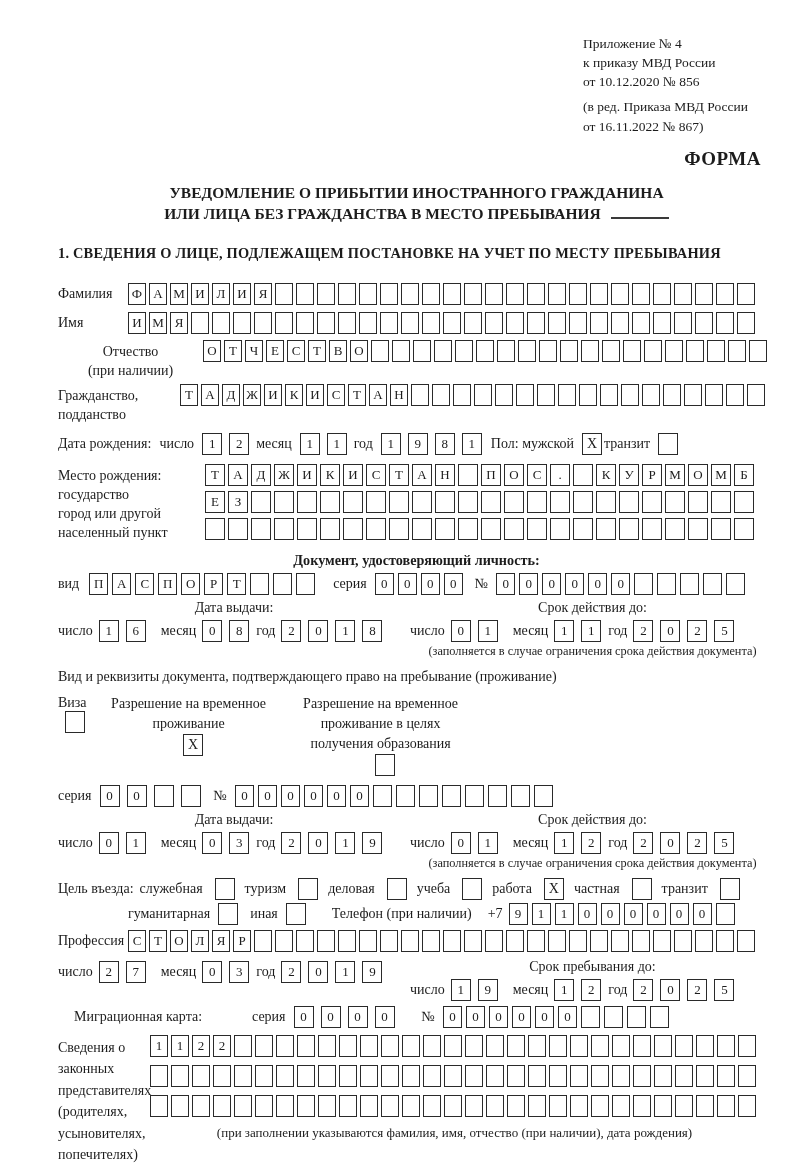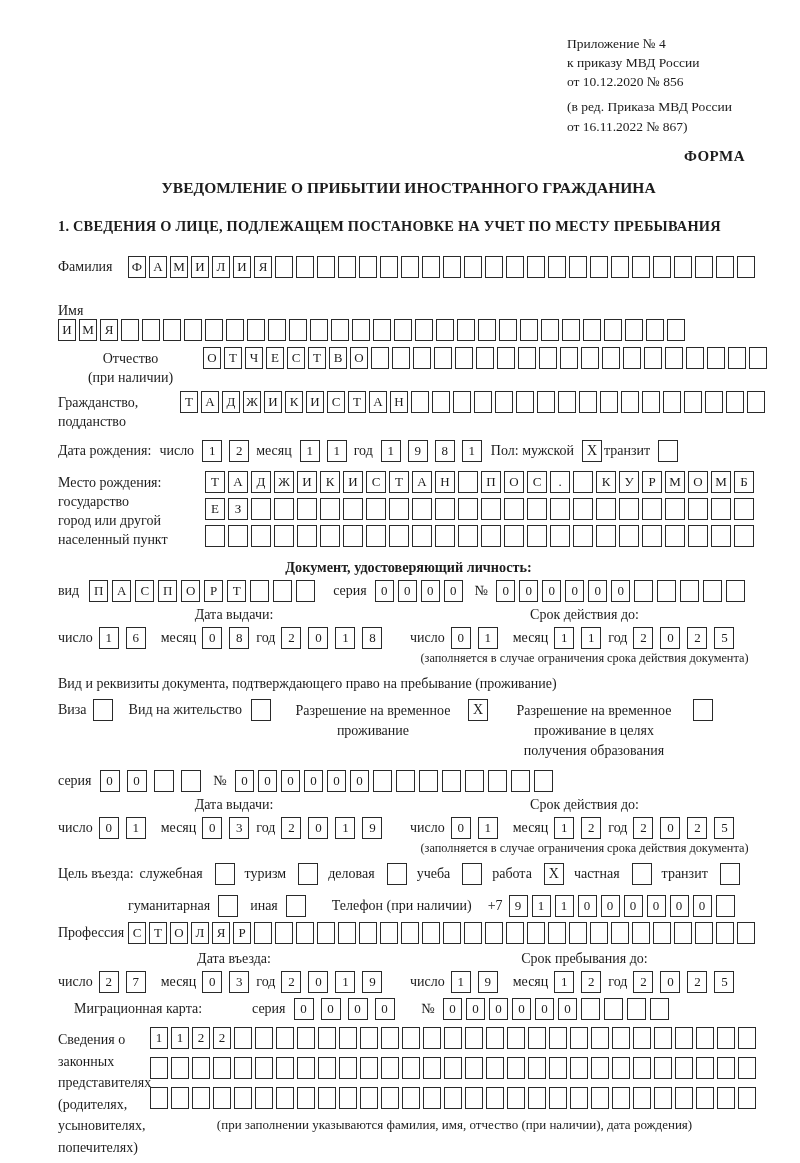--- a/index.html
+++ b/index.html
@@ -3,27 +3,27 @@
 <meta charset="utf-8">
 <style>
   * { box-sizing: border-box; }
   html, body { margin: 0; padding: 0; background: #ffffff; }
   body {
     width: 800px; height: 1163px; overflow: hidden;
     color: #1c1c1c;
     font-family: "Liberation Serif", "DejaVu Serif", serif;
     font-size: 14px;
   }
-  .page { padding: 34px 41px 0 58px; width: 800px; height: 1163px; }
+  .page { padding: 34px 25px 0 58px; width: 800px; height: 1163px; }
 
   
   .annex { margin-left: auto; width: 192px; font-size: 13.5px; line-height: 1.42; }
   .annex .ed-gap { margin-top: 6px; }
   .forma { margin-top: 12px; text-align: right; padding-right: 14px;
-           font-weight: bold; font-size: 15px; letter-spacing: .5px; }
+           font-weight: bold; font-size: 19px; letter-spacing: .5px; }
 
   .title { margin-top: 12px; text-align: center; font-weight: bold;
            font-size: 15.5px; line-height: 1.38; }
   .blank-line { display: inline-block; width: 58px; height: 14px;
                 border-bottom: 2.2px solid #3a3a3a; margin-left: 10px; }
 
   .sec-heading { margin-top: 20px; font-weight: bold; font-size: 14.4px; letter-spacing: .2px; }
 
   
   .row { display: flex; align-items: flex-start; flex-wrap: nowrap; }
@@ -38,21 +38,21 @@
   .boxes.wide .cell { width: 20px; }
   .boxes.doc  .cell { width: 19px; margin-right: 4px; }
   .boxes.gap  .cell { width: 20px; margin-right: 7px; }
 
   .checkbox { flex: 0 0 auto; width: 20px; height: 22px; border: 1.6px solid #2a2a2a;
               display: inline-flex; align-items: center; justify-content: center;
               font-size: 14px; background: #fff; }
 
   
   .r-surname { margin-top: 21px; }
-  .r-name { margin-top: 22px; flex-direction: column; }
+  .r-name { margin-top: 7px; }
   .r-patr { margin-top: 6px; text-align: center; }
   .r-citiz { margin-top: 4px; }
   .w70  { width: 70px; }
   .w145 { width: 145px; }
   .w122 { width: 122px; }
   .w147 { width: 147px; }
 
   .r-birthdate { margin-top: 9px; align-items: flex-start; }
   .r-birthdate .flabel { margin-right: 8px; }
   .inl { padding-top: 3px; margin: 0 8px 0 2px; }
@@ -68,34 +68,34 @@
   .two-col .colL { flex: 0 0 352px; }
   .two-col .colR { flex: 1 1 auto; }
   .dg-head { text-align: center; font-size: 14px; height: 18px; }
   .dg-row { display: flex; align-items: flex-start; margin-top: 2px; }
   .dg-row .flabel { margin-right: 6px; }
   .note { margin-top: 2px; font-size: 12.3px; text-align: center; white-space: nowrap; }
 
   .intro { margin-top: 7px; line-height: 22px; }
 
   .opts { display: flex; margin-top: 4px; }
-  .opt { display: flex; align-items: flex-start; margin-right: 16px; }
+  .opt { display: flex; align-items: center; margin-right: 16px; flex-direction: column; }
   .opt .olabel { padding-top: 3px; }
   .opt .olabel.c2 { width: 172px; text-align: center; line-height: 20px; padding-top: 2px; }
   .opt .olabel.c3 { width: 180px; text-align: center; line-height: 20px; padding-top: 2px; }
   .opt .checkbox { margin-left: 9px; }
   .opt1 .checkbox { margin-left: 6px; }
 
   .r-seriya { margin-top: 9px; }
   .r-seriya .flabel { margin-right: 8px; }
 
   .r-purpose { margin-top: 7px; }
   .r-purpose .flabel { margin-right: 6px; }
   .r-purpose .checkbox { margin: 0 10px 0 6px; }
-  .r-human { margin-top: 10px; padding-left: 70px; }
+  .r-human { margin-top: 3px; padding-left: 70px; }
   .r-human .checkbox { margin: 0 12px 0 8px; }
   .r-prof { margin-top: 5px; }
 
   .r-entry { margin-top: 7px; }
   .r-mc { margin-top: 5px; }
   .r-mc .flabel { margin-right: 10px; margin-left: 16px; }
 
   .reps { margin-top: 7px; }
   .reps .lblcol { width: 92px; line-height: 21.5px; }
   .reps .boxes { margin-bottom: 8px; }
@@ -111,20 +111,23 @@
     <div>к приказу МВД России</div>
     <div>от 10.12.2020 № 856</div>
     <div class="ed-gap">(в ред. Приказа МВД России</div>
     <div>от 16.11.2022 № 867)</div>
   </div>
 
   <div class="forma">ФОРМА</div>
 
   <div class="title">
     <div>УВЕДОМЛЕНИЕ О ПРИБЫТИИ ИНОСТРАННОГО ГРАЖДАНИНА</div>
+    <div>
+      <span>ИЛИ ЛИЦА БЕЗ ГРАЖДАНСТВА В МЕСТО ПРЕБЫВАНИЯ</span><span class="blank-line"></span>
+    </div>
   </div>
 
   <div class="sec-heading">1. СВЕДЕНИЯ О ЛИЦЕ, ПОДЛЕЖАЩЕМ ПОСТАНОВКЕ НА УЧЕТ ПО МЕСТУ ПРЕБЫВАНИЯ</div>
 
   <div class="row r-surname">
     <div class="flabel w70">Фамилия</div>
     <div class="boxes">
         <span class="cell">Ф</span>
         <span class="cell">А</span>
         <span class="cell">М</span>
@@ -468,24 +471,20 @@
     </div>
   </div>
 
   <div class="intro">
     <div>Вид и реквизиты документа, подтверждающего право на пребывание (проживание)</div>
   </div>
 
   <div class="opts">
     <div class="opt opt1">
       <div class="olabel">Виза</div>
-      <span class="checkbox"></span>
-    </div>
-    <div class="opt">
-      <div class="olabel">Вид на жительство</div>
       <span class="checkbox"></span>
     </div>
     <div class="opt">
       <div class="olabel c2">Разрешение на временное проживание</div>
       <span class="checkbox">X</span>
     </div>
     <div class="opt">
       <div class="olabel c3">Разрешение на временное проживание в целях получения образования</div>
       <span class="checkbox"></span>
     </div>
@@ -636,21 +635,20 @@
         <span class="cell"></span>
         <span class="cell"></span>
         <span class="cell"></span>
         <span class="cell"></span>
         <span class="cell"></span>
       </div>
   </div>
 
   <div class="two-col r-entry">
     <div class="colL">
-      <div class="dg-head">Дата въезда:</div>
       <div class="dg-row">
         <div class="flabel">число</div>
         <div class="boxes gap">
             <span class="cell">2</span>
             <span class="cell">7</span>
           </div>
         <div class="flabel" style="margin-left:8px;">месяц</div>
         <div class="boxes gap">
             <span class="cell">0</span>
             <span class="cell">3</span>

